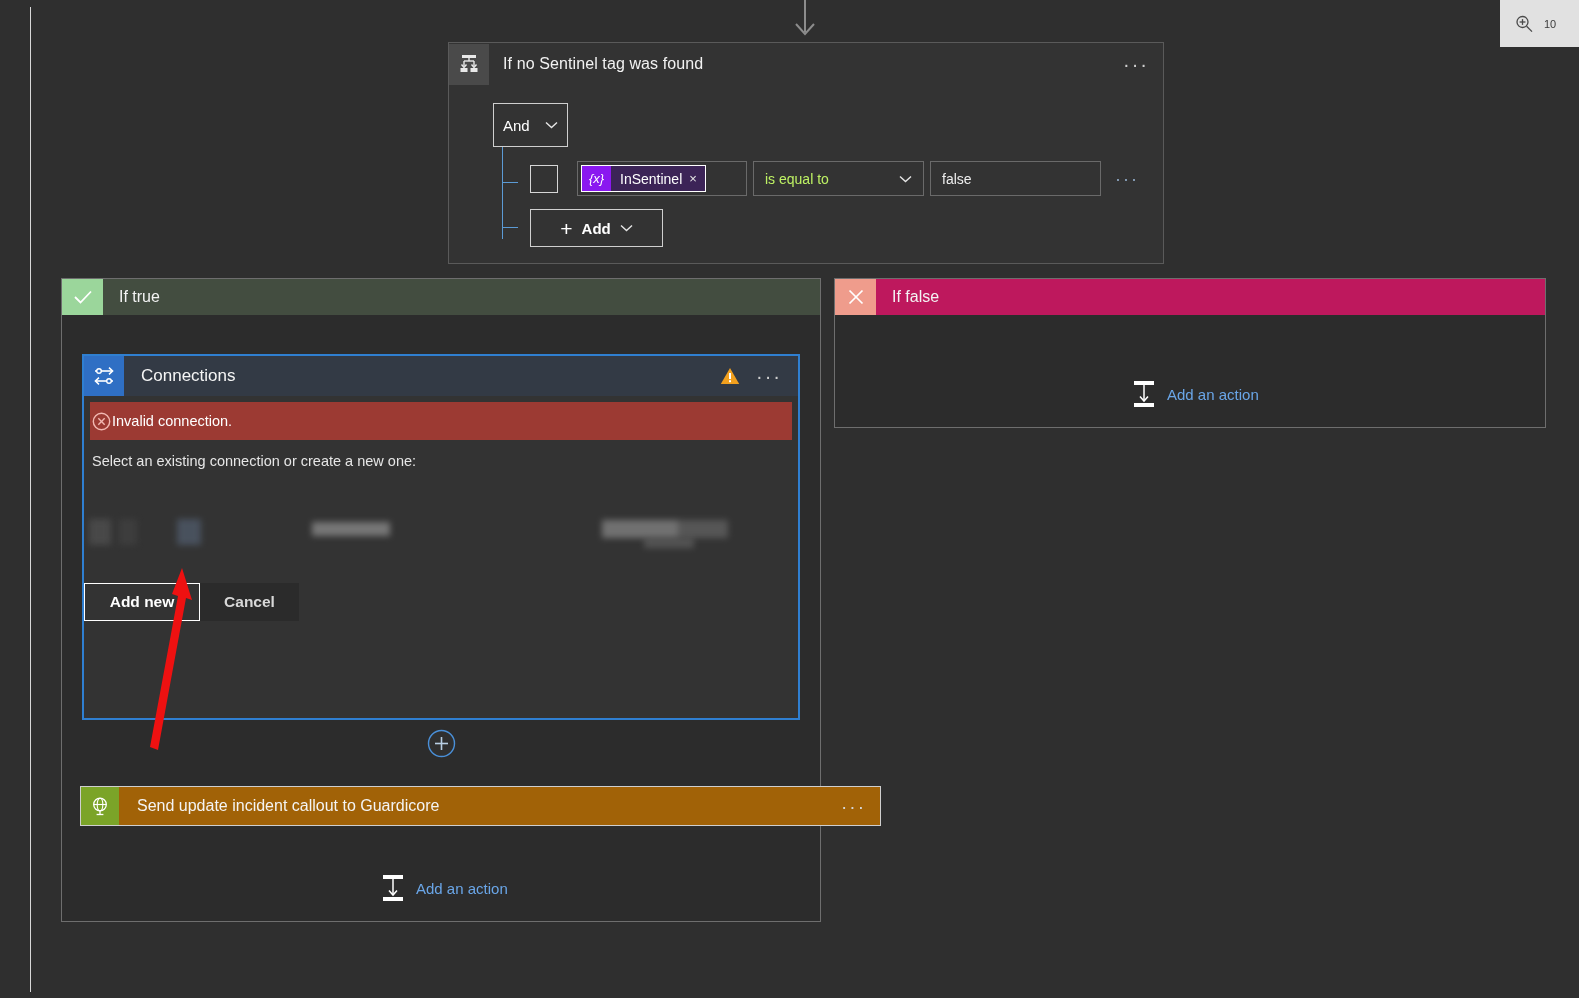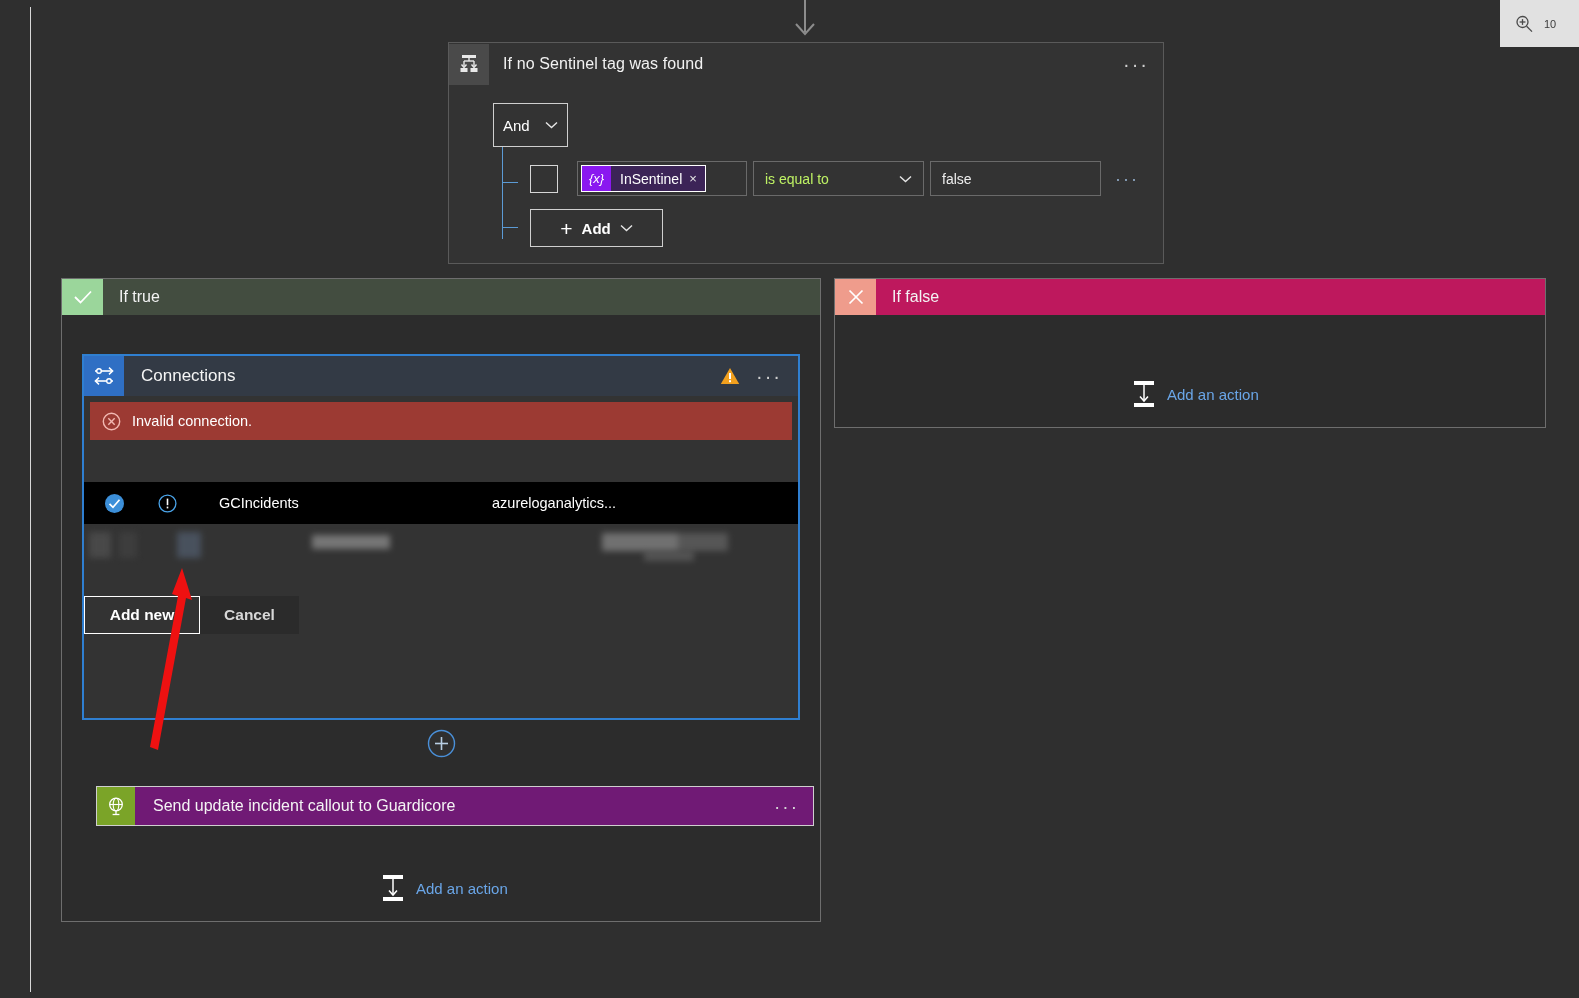--- a/index.html
+++ b/index.html
@@ -112,21 +112,21 @@
     background:#333333;border:2px solid #2f7fd1;box-sizing:border-box;
   }
   .cp-head{height:40px;display:flex;align-items:center;background:#333a45;}
   .cp-ico{width:40px;height:40px;background:#2f6fc4;display:flex;align-items:center;justify-content:center;flex:0 0 40px;}
   .cp-title{margin-left:17px;font-size:17px;color:#f5f5f5;}
   .cp-warn{margin-left:auto;display:flex;align-items:center;gap:16px;margin-right:16px;}
   .warn-tri{width:20px;height:18px;display:block;}
 
   .err-bar{
     margin:6px 6px 0 6px;height:38px;background:#9c3a33;display:flex;align-items:center;
-    padding-left:12px;box-sizing:border-box;gap:11px;
+    padding-left:2px;box-sizing:border-box;gap:1px;
   }
   .err-ico{width:19px;height:19px;display:block;}
   .err-text{font-size:14.5px;color:#ffffff;}
 
   .cp-sub{margin:13px 0 0 8px;font-size:14.5px;color:#e6e6e6;}
 
   .tbl{margin-top:42px;}
   .thead{display:flex;align-items:center;height:28px;font-size:14.5px;color:#f0f0f0;}
   .c-chk{width:48px;flex:0 0 48px;}
   .c-inv{width:70px;flex:0 0 70px;text-align:center;}
@@ -157,22 +157,22 @@
     font-size:15.5px;font-weight:bold;box-sizing:border-box;
   }
   .btn-primary{width:116px;border:1px solid #ffffff;background:#333;color:#fff;}
   .btn-ghost{width:99px;border:1px solid transparent;background:#2b2b2b;color:#d8d8d8;}
 
   
   .plus-circle{position:absolute;left:427px;top:729px;width:29px;height:29px;}
 
   
   .gc-card{
-    position:absolute;left:96px;top:786px;width:718px;height:40px;
-    background:#701a75;border:1px solid #cfcfcf;box-sizing:border-box;
+    position:absolute;left:80px;top:786px;width:801px;height:40px;
+    background:#a16207;border:1px solid #cfcfcf;box-sizing:border-box;
     display:flex;align-items:center;
   }
   .gc-ico{width:38px;height:38px;background:#7ba428;display:flex;align-items:center;justify-content:center;flex:0 0 38px;}
   .gc-title{margin-left:18px;font-size:16px;color:#f4f4f4;}
   .gc-ell{margin-left:auto;margin-right:14px;color:#d5d5d5;font-size:19px;letter-spacing:2px;line-height:9px;}
 
   
   .aa{position:absolute;display:flex;align-items:center;gap:10px;cursor:pointer;}
   .aa-true{left:380px;top:874px;}
   .aa-false{left:1131px;top:380px;}
@@ -337,41 +337,24 @@
       <span>
         <svg class="err-ico" viewBox="0 0 19 19">
           <circle cx="9.5" cy="9.5" r="8.2" fill="none" stroke="#f2b8b2" stroke-width="1.4"></circle>
           <line x1="6.3" y1="6.3" x2="12.7" y2="12.7" stroke="#f2b8b2" stroke-width="1.4"></line>
           <line x1="12.7" y1="6.3" x2="6.3" y2="12.7" stroke="#f2b8b2" stroke-width="1.4"></line>
         </svg>
       </span>
       <span class="err-text">Invalid connection.</span>
     </div>
 
+    <div class="cp-sub">Select an existing connection or create a new one:</div>
 
     <div class="tbl">
 
-      <div class="trow trow-sel">
-        <div class="c-chk">
-          <svg class="chk-circle" viewBox="0 0 21 21">
-            <circle cx="10.5" cy="10.5" r="9.5" fill="#3c8fd9"></circle>
-            <polyline points="5.5,10.8 9,14.3 15.5,6.8" fill="none" stroke="#ffffff" stroke-width="1.7"></polyline>
-          </svg>
-        </div>
-        <div class="c-inv">
-          <svg class="inv-circle" viewBox="0 0 19 19">
-            <circle cx="9.5" cy="9.5" r="8.4" fill="none" stroke="#4aa3e8" stroke-width="1.3"></circle>
-            <rect x="8.7" y="4.6" width="1.6" height="6.6" fill="#ffffff"></rect>
-            <rect x="8.7" y="12.6" width="1.6" height="1.8" fill="#ffffff"></rect>
-          </svg>
-        </div>
-        <div class="c-disp cell-val">GCIncidents</div>
-        <div class="c-name cell-val">azureloganalytics...</div>
-        <div class="c-gw cell-val"></div>
-      </div>
 
       <div class="trow trow-blur">
         <div class="blur-left"></div>
         <div class="blur-disp"></div>
         <div class="blur-name"></div>
         <div class="blur-name2"></div>
       </div>
     </div>
 
     <div class="btn-row">

